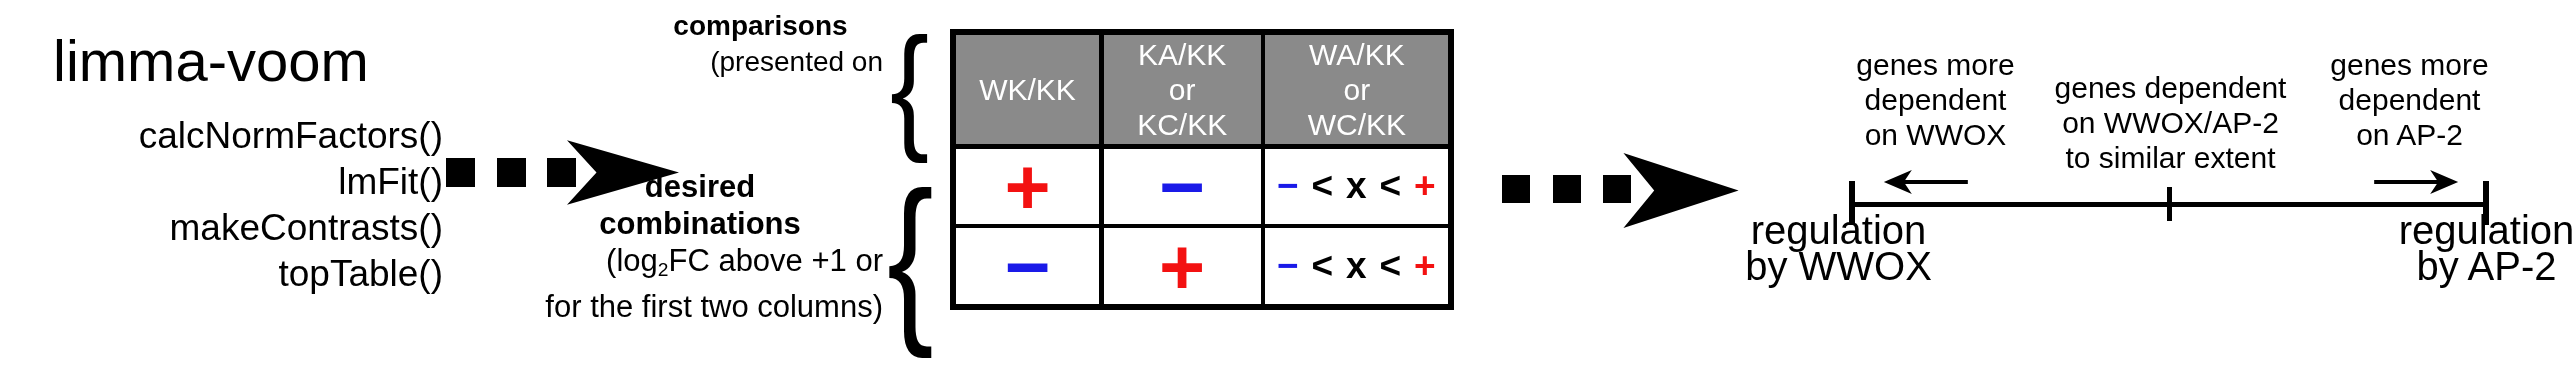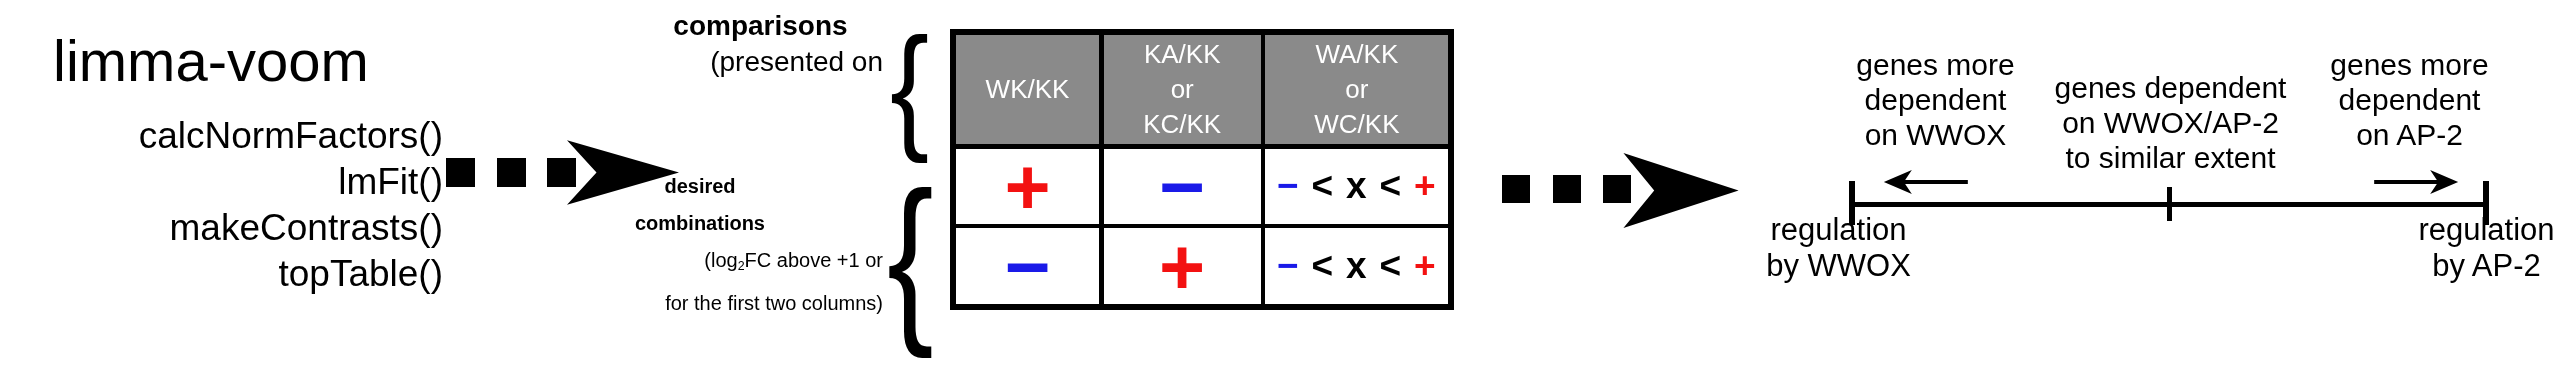--- a/index.html
+++ b/index.html
@@ -25,54 +25,54 @@
   .arrow1 .sq{width:29px; height:29px; top:18px;}
   .arrow1 .sq1{left:2px;} .arrow1 .sq2{left:53px;} .arrow1 .sq3{left:103px;}
   .arrow1 svg{position:absolute; left:123px; top:0; width:112px; height:65px;}
   .arrow2{left:1500px; top:153px; width:242px; height:75px;}
   .arrow2 .sq{width:28px; height:28px; top:22px;}
   .arrow2 .sq1{left:2px;} .arrow2 .sq2{left:53px;} .arrow2 .sq3{left:103px;}
   .arrow2 svg{position:absolute; left:123px; top:0; width:116px; height:75px;}
 
   
   .comparisons-label{left:638px; top:8px; width:245px; text-align:right; font-size:28px; line-height:36px;}
-  .combinations-label{left:517px; top:168px; width:366px; text-align:right; font-size:20px; line-height:37px;}
+  .combinations-label{left:517px; top:168px; width:366px; text-align:right; font-size:31px; line-height:37px;}
   .lbl-bold{font-weight:700;text-align:center;}
   .sub2{font-size:0.62em; vertical-align:-0.25em;}
   .brace{font-size:138px; line-height:142px; transform:scale(0.85,1.0); transform-origin:left top; font-weight:400;}
   .brace-top{left:890px; top:15px;}
   .brace-bottom{left:887px; top:160px; font-size:175px; line-height:183px; transform:scale(0.8,1.05);}
 
   
   .cmp-table{
     left:950px; top:29px; display:grid;
     grid-template-columns:143px 157px 183px;
     grid-template-rows:109px 75px 76px;
     gap:4.7px; border:6px solid var(--ink); background:var(--ink);
   }
   .cell{display:flex; align-items:center; justify-content:center; flex-direction:column; background:#fff;}
-  .hcell{background:var(--header-bg); color:var(--header-text); font-size:26px; line-height:35px; text-align:center;justify-content:center;}
+  .hcell{background:var(--header-bg); color:var(--header-text); font-size:30px; line-height:35px; text-align:center;justify-content:center;}
   .sign{font-size:79px; font-weight:700; line-height:67px;}
   .plus{color:var(--plus);} .minus{color:var(--minus);}
   .range{font-size:37px; font-weight:700; letter-spacing:1.3px; white-space:pre;}
 
   
   .axis-text{ text-align:center; font-size:30px; line-height:35px;}
   .axis-text-left{left:1801px; top:47px; width:269px;}
   .axis-text-mid{left:2026px; top:70px; width:289px;}
   .axis-text-right{left:2275px; top:47px; width:269px;}
   .small-arrow{width:89px; height:28px;}
   .small-arrow-left{left:1882px; top:168px;}
   .small-arrow-right{left:2371px; top:168px;}
   .axis-line{left:1851px; top:202px; width:637px; height:4.7px; background:var(--ink);}
   .tick{background:var(--ink);}
   .tick-left{left:1849px; top:181px; width:6px; height:44px;}
   .tick-right{left:2483px; top:181px; width:6px; height:44px;}
   .tick-mid{left:2167px; top:187px; width:4.7px; height:34px;}
-  .reg-label{text-align:center; font-size:31px; line-height:36px;}
+  .reg-label{text-align:center; font-size:40px; line-height:36px;}
   .reg-left{left:1704px; top:212px; width:269px;}
   .reg-right{left:2352px; top:212px; width:269px;}
 </style>
 </head>
 <body>
 
 <div class="canvas">
 
   <div class="abs limma-title">limma-voom</div>
   <div class="abs functions">

